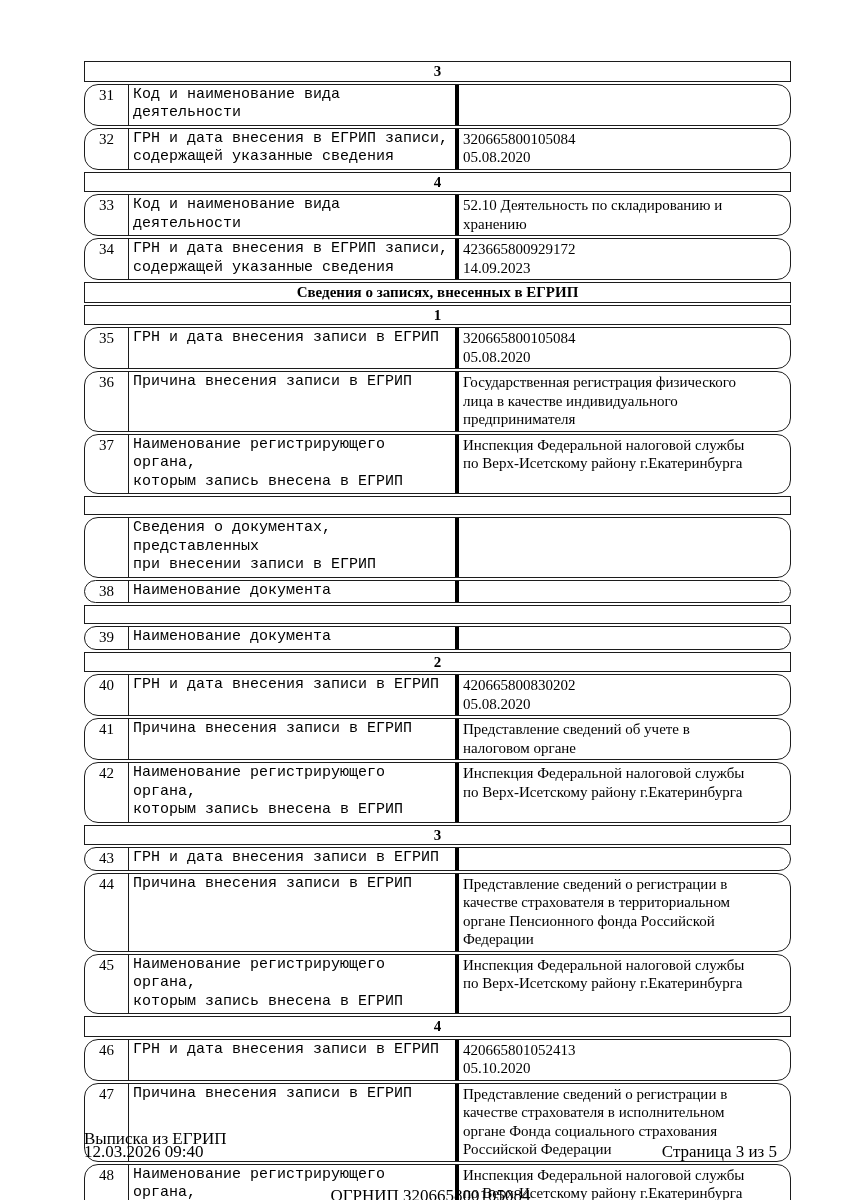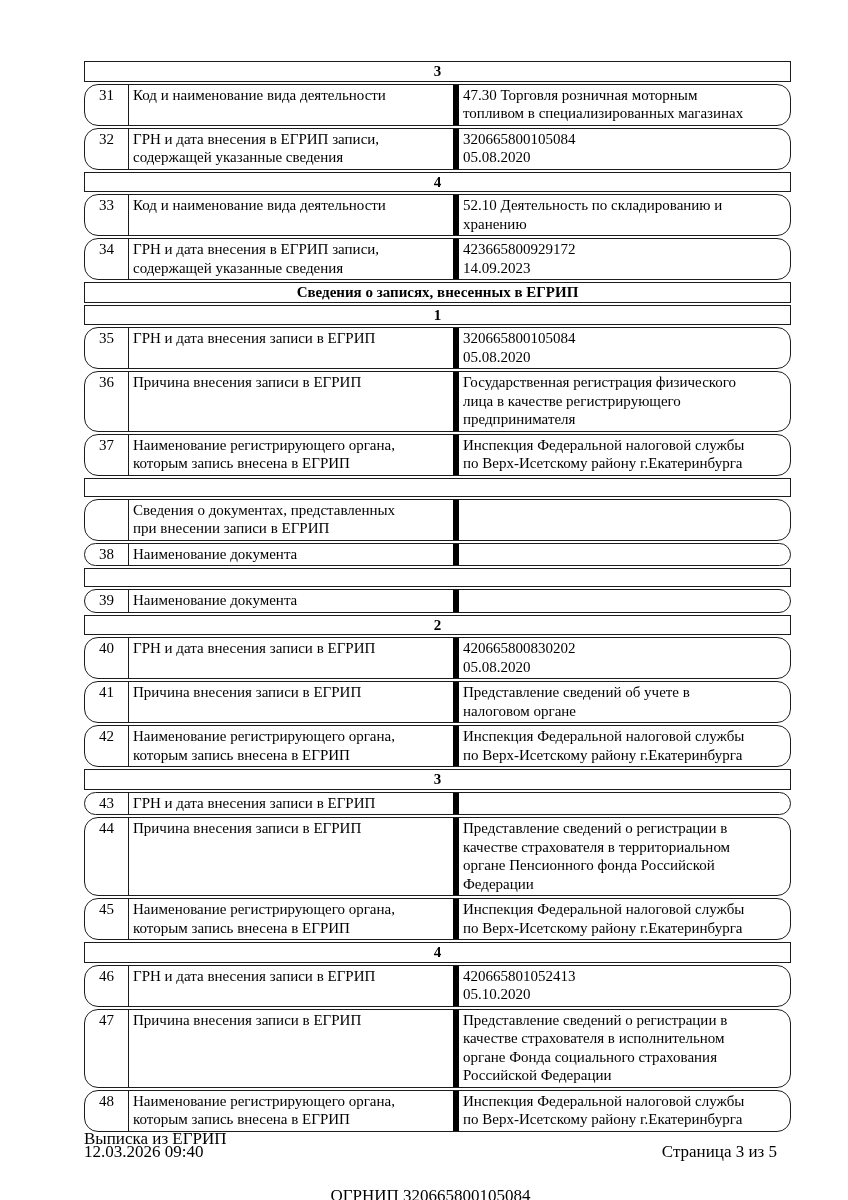--- a/index.html
+++ b/index.html
@@ -36,21 +36,21 @@
     display:grid;
     grid-template-columns:44px 330px 1fr;
     border-radius:14px;
   }
   .cell { box-sizing:border-box; padding:1px 2px 2px 4px; }
   .cell.num {
     border-right:1px solid #1c1c1c;
     text-align:center;
     padding:1px 0 0 0;
   }
-  .cell.label { border-right:6px solid #000000; white-space:pre-line; }
+  .cell.label { border-right:4px solid #000000; white-space:pre-line;font-family:Liberation Mono, monospace; }
   .cell.value { white-space:pre-line; }
   .page-footer {
     position:absolute;
     left:84px; top:1132px;
     width:693px;
     font-size:17px;
     line-height:13px;
   }
   .footer-line2 {
     display:flex;
@@ -62,22 +62,20 @@
   .footer-right { min-width:120px; text-align:right; }
 </style>
 </head>
 <body>
 
 <div class="egrip-table">
     <div class="row section">3</div>
     <div class="row data">
       <div class="cell num">31</div>
       <div class="cell label">Код и наименование вида деятельности</div>
-      <div class="cell value">47.30 Торговля розничная моторным
-топливом в специализированных магазинах</div>
     </div>
     <div class="row data">
       <div class="cell num">32</div>
       <div class="cell label">ГРН и дата внесения в ЕГРИП записи,
 содержащей указанные сведения</div>
       <div class="cell value">320665800105084
 05.08.2020</div>
     </div>
     <div class="row section">4</div>
     <div class="row data">
@@ -98,21 +96,21 @@
     <div class="row data">
       <div class="cell num">35</div>
       <div class="cell label">ГРН и дата внесения записи в ЕГРИП</div>
       <div class="cell value">320665800105084
 05.08.2020</div>
     </div>
     <div class="row data">
       <div class="cell num">36</div>
       <div class="cell label">Причина внесения записи в ЕГРИП</div>
       <div class="cell value">Государственная регистрация физического
-лица в качестве регистрирующего
+лица в качестве индивидуального
 предпринимателя</div>
     </div>
     <div class="row data">
       <div class="cell num">37</div>
       <div class="cell label">Наименование регистрирующего органа,
 которым запись внесена в ЕГРИП</div>
       <div class="cell value">Инспекция Федеральной налоговой службы
 по Верх-Исетскому району г.Екатеринбурга</div>
     </div>
     <div class="row blank"></div>

